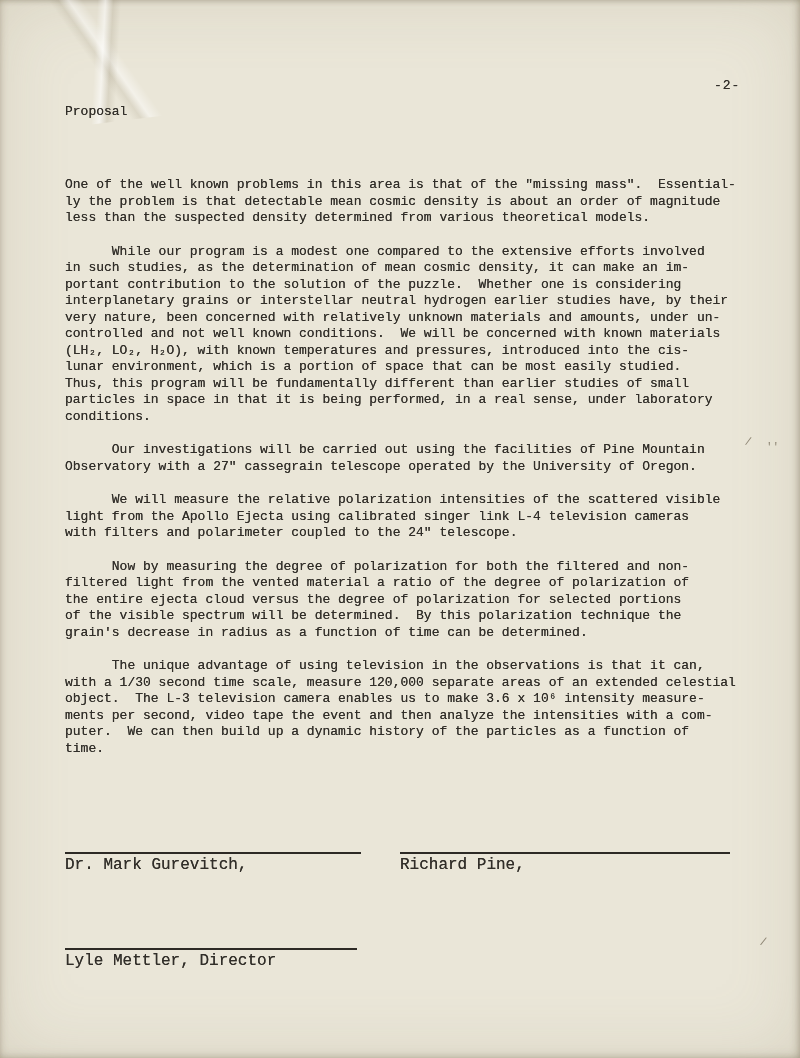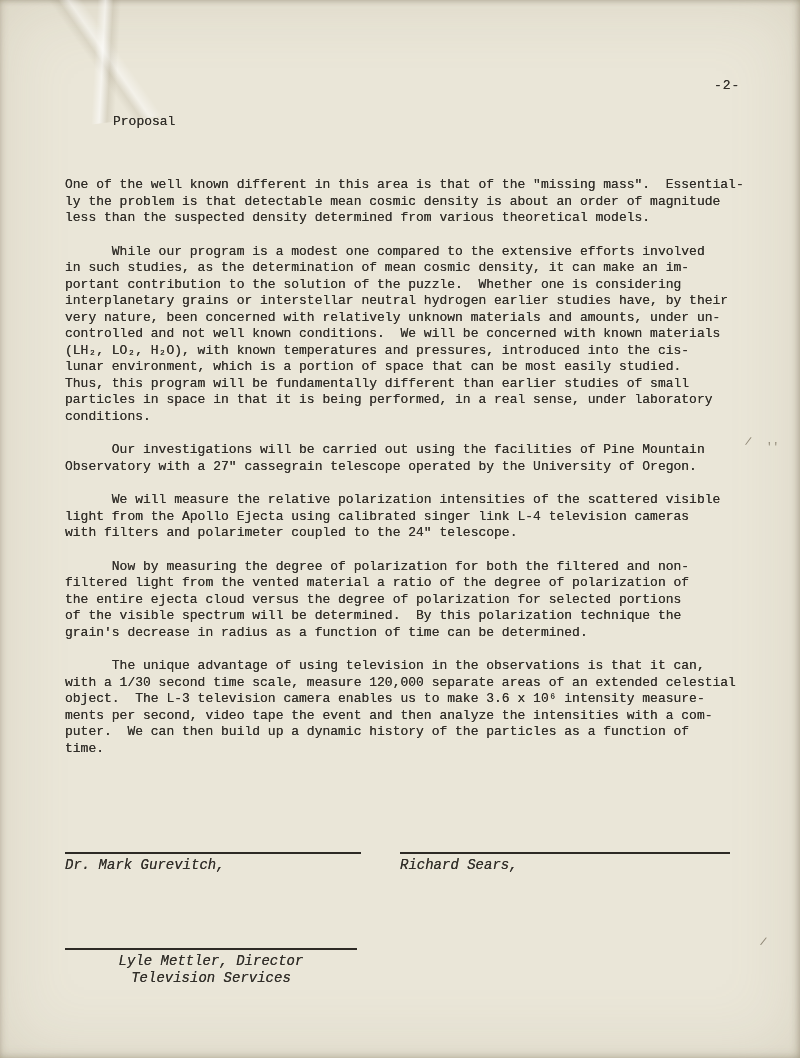--- a/index.html
+++ b/index.html
@@ -34,62 +34,61 @@
   }
   .ink{
     color:#312e29;
     text-shadow:0 0 0.5px rgba(45,42,36,0.85);
   }
   .page-number{
     position:absolute;left:714px;top:78px;
     font-size:13px;letter-spacing:1px;
   }
   .heading{
-    position:absolute;left:65px;top:114px;
+    position:absolute;left:65px;top:104px;
     font-size:13px;
-    margin-left:48px;
   }
   .body-text{
     position:absolute;left:65px;top:177px;width:700px;
   }
   .para{
     margin:0 0 17px 0;
     font-size:13px;line-height:16.5px;
     white-space:pre;
   }
   .sig{
-    position:absolute;font-size:14px;line-height:17px;font-style:italic;
+    position:absolute;font-size:16px;line-height:17px;
   }
   .sig-rule{
     height:0;border-top:2px solid #2d2a25;margin-bottom:3px;
   }
   .sig-left{left:65px;top:852px;width:296px;}
   .sig-right{left:400px;top:852px;width:330px;}
-  .sig-bottom{left:65px;top:948px;width:292px;text-align:center;}
+  .sig-bottom{left:65px;top:948px;width:292px;}
   .artifact{
     position:absolute;font-size:11px;color:#8d8573;
     text-shadow:none;
   }
   .artifact-1{left:745px;top:436px;transform:rotate(8deg);}
   .artifact-2{left:766px;top:441px;}
   .artifact-3{left:760px;top:936px;transform:rotate(10deg);}
 </style>
 </head>
 <body>
 
 <div class="page">
 
   <div class="crease"></div>
 
   <div class="page-number ink">-2-</div>
 
   <div class="heading ink">Proposal</div>
 
   <div class="body-text">
-    <p class="para ink">One of the well known different in this area is that of the "missing mass".  Essential-
+    <p class="para ink">One of the well known problems in this area is that of the "missing mass".  Essential-
 ly the problem is that detectable mean cosmic density is about an order of magnitude
 less than the suspected density determined from various theoretical models.</p>
     <p class="para ink">      While our program is a modest one compared to the extensive efforts involved
 in such studies, as the determination of mean cosmic density, it can make an im-
 portant contribution to the solution of the puzzle.  Whether one is considering
 interplanetary grains or interstellar neutral hydrogen earlier studies have, by their
 very nature, been concerned with relatively unknown materials and amounts, under un-
 controlled and not well known conditions.  We will be concerned with known materials
 (LH₂, LO₂, H₂O), with known temperatures and pressures, introduced into the cis-
 lunar environment, which is a portion of space that can be most easily studied.
@@ -114,26 +113,25 @@
 time.</p>
   </div>
 
   <div class="sig sig-left ink">
     <div class="sig-rule"></div>
     <div>Dr. Mark Gurevitch,</div>
   </div>
 
   <div class="sig sig-right ink">
     <div class="sig-rule"></div>
-    <div>Richard Sears,</div>
+    <div>Richard Pine,</div>
   </div>
 
   <div class="sig sig-bottom ink">
     <div class="sig-rule"></div>
     <div>Lyle Mettler, Director</div>
-    <div>Television Services</div>
   </div>
 
   <span class="artifact artifact-1">/</span>
   <span class="artifact artifact-2">''</span>
   <span class="artifact artifact-3">/</span>
 
 </div>
 
 </body></html>

